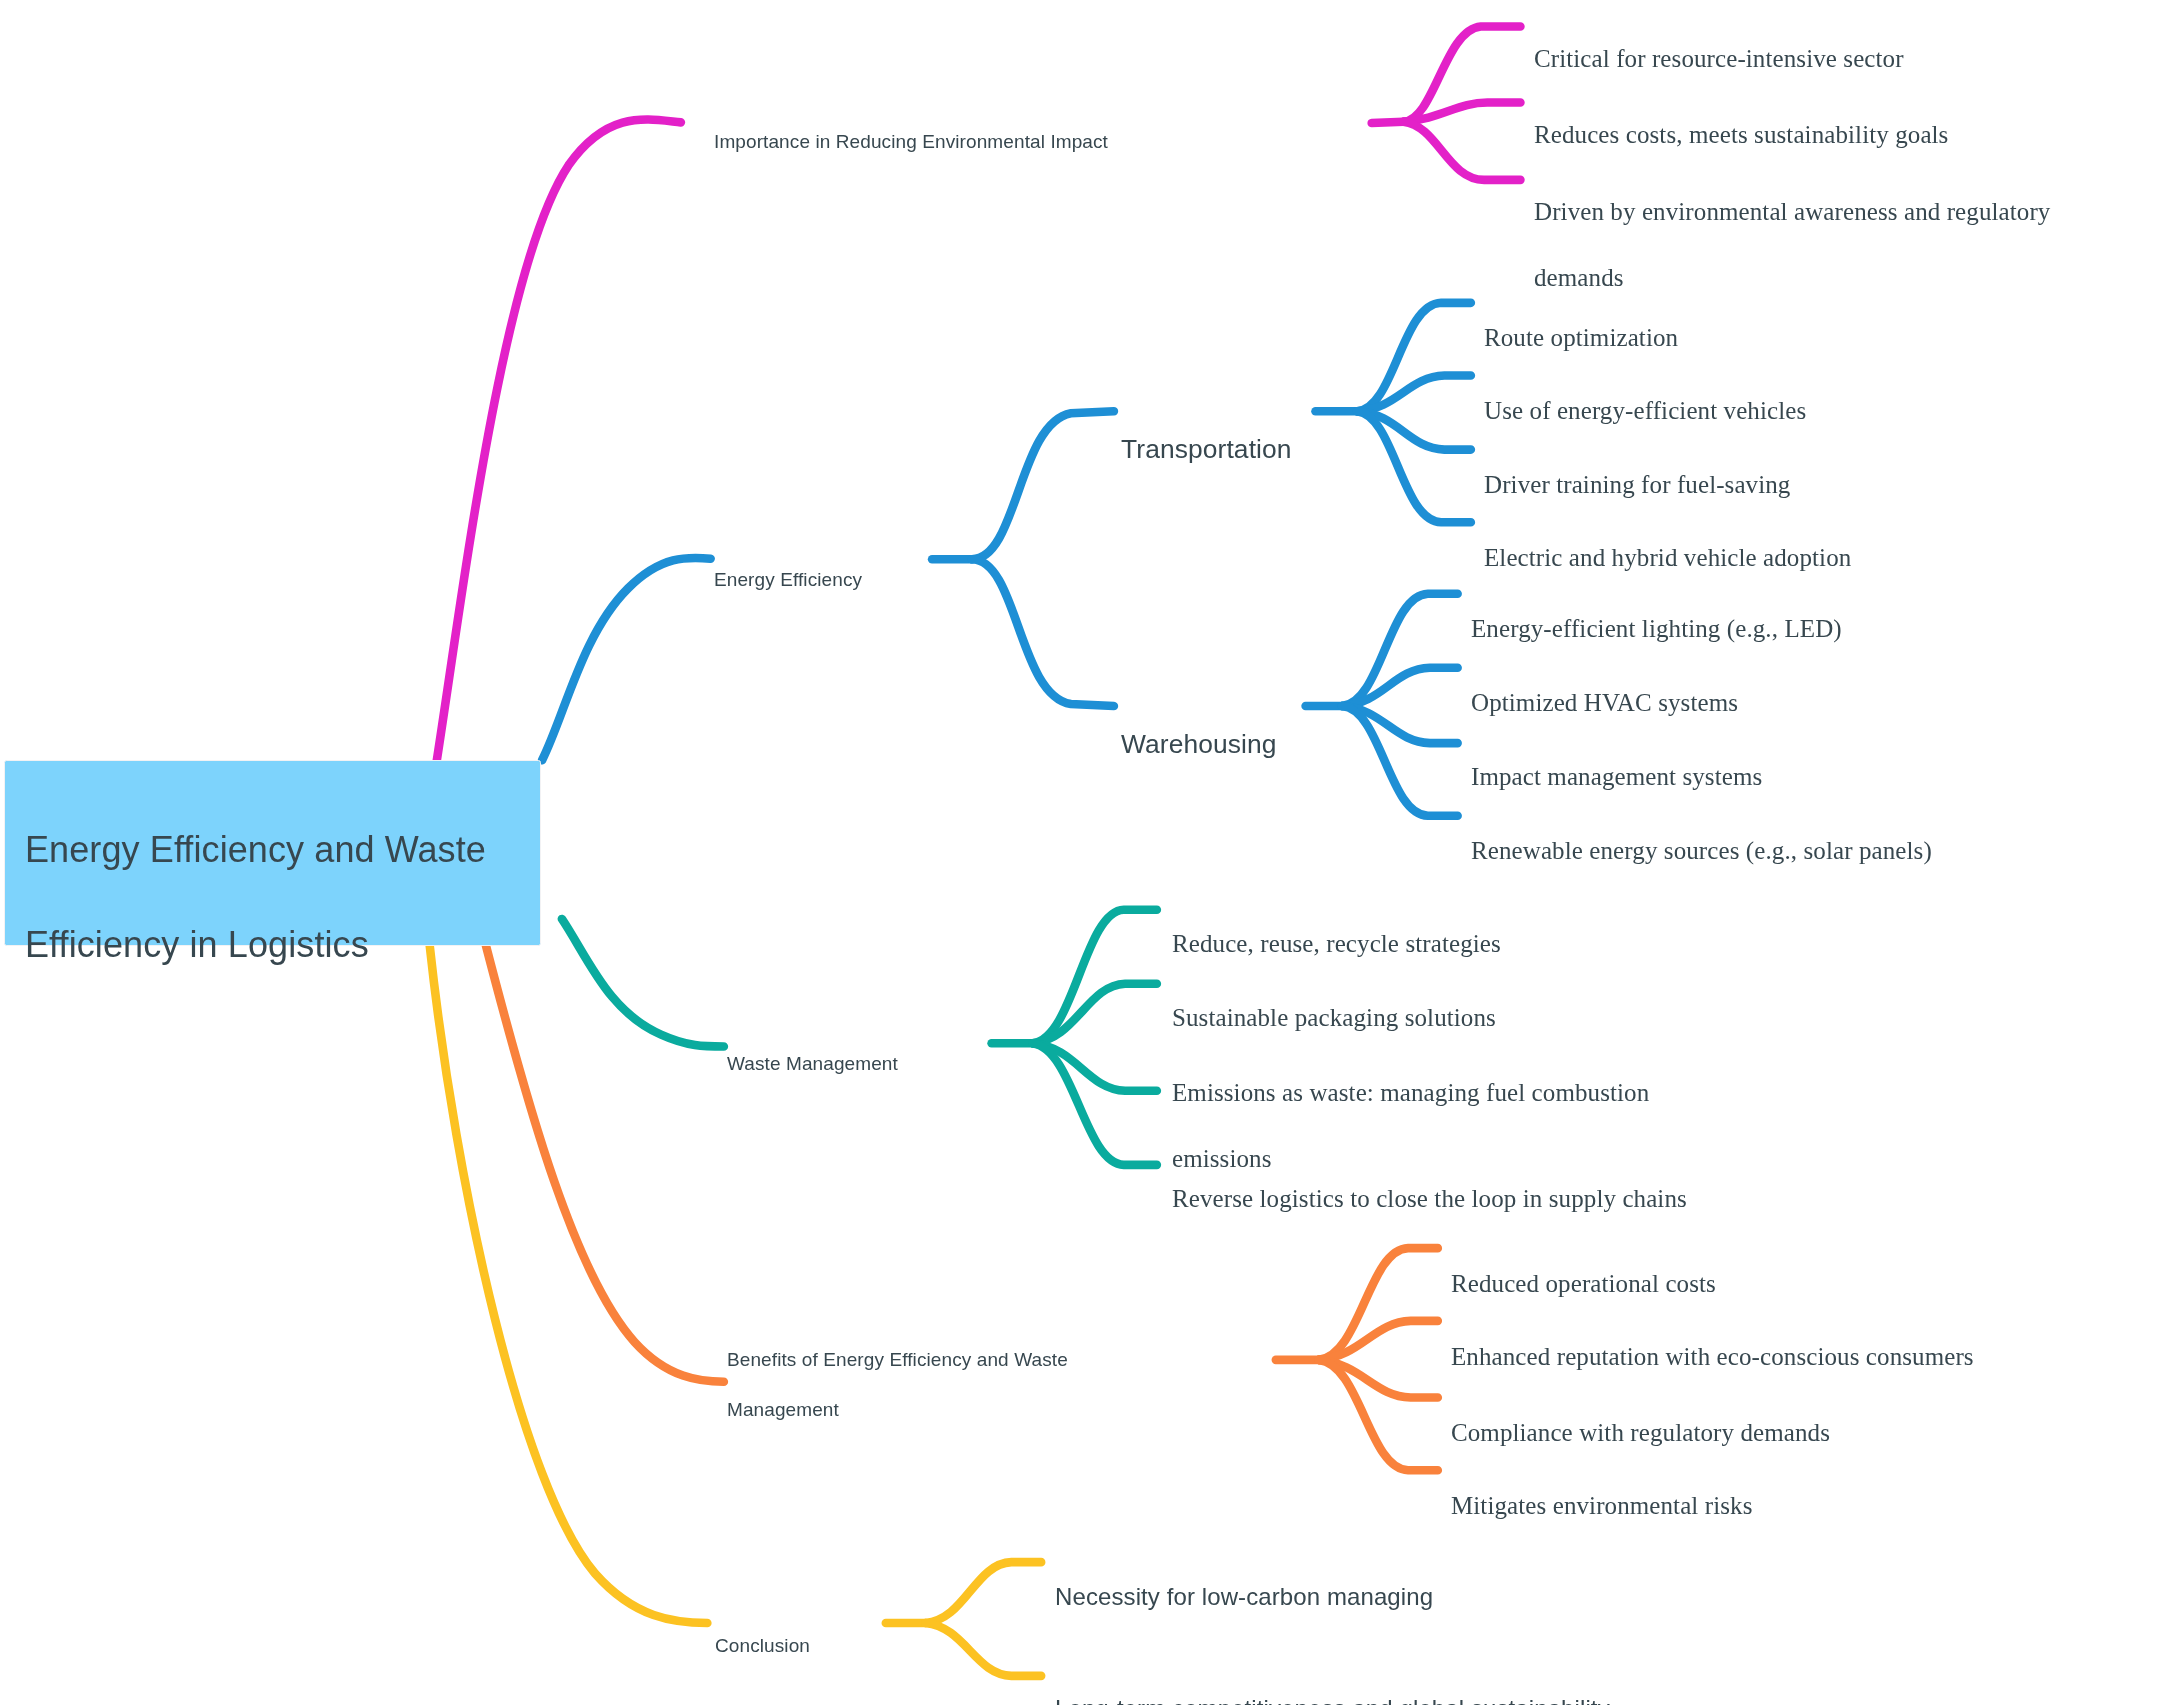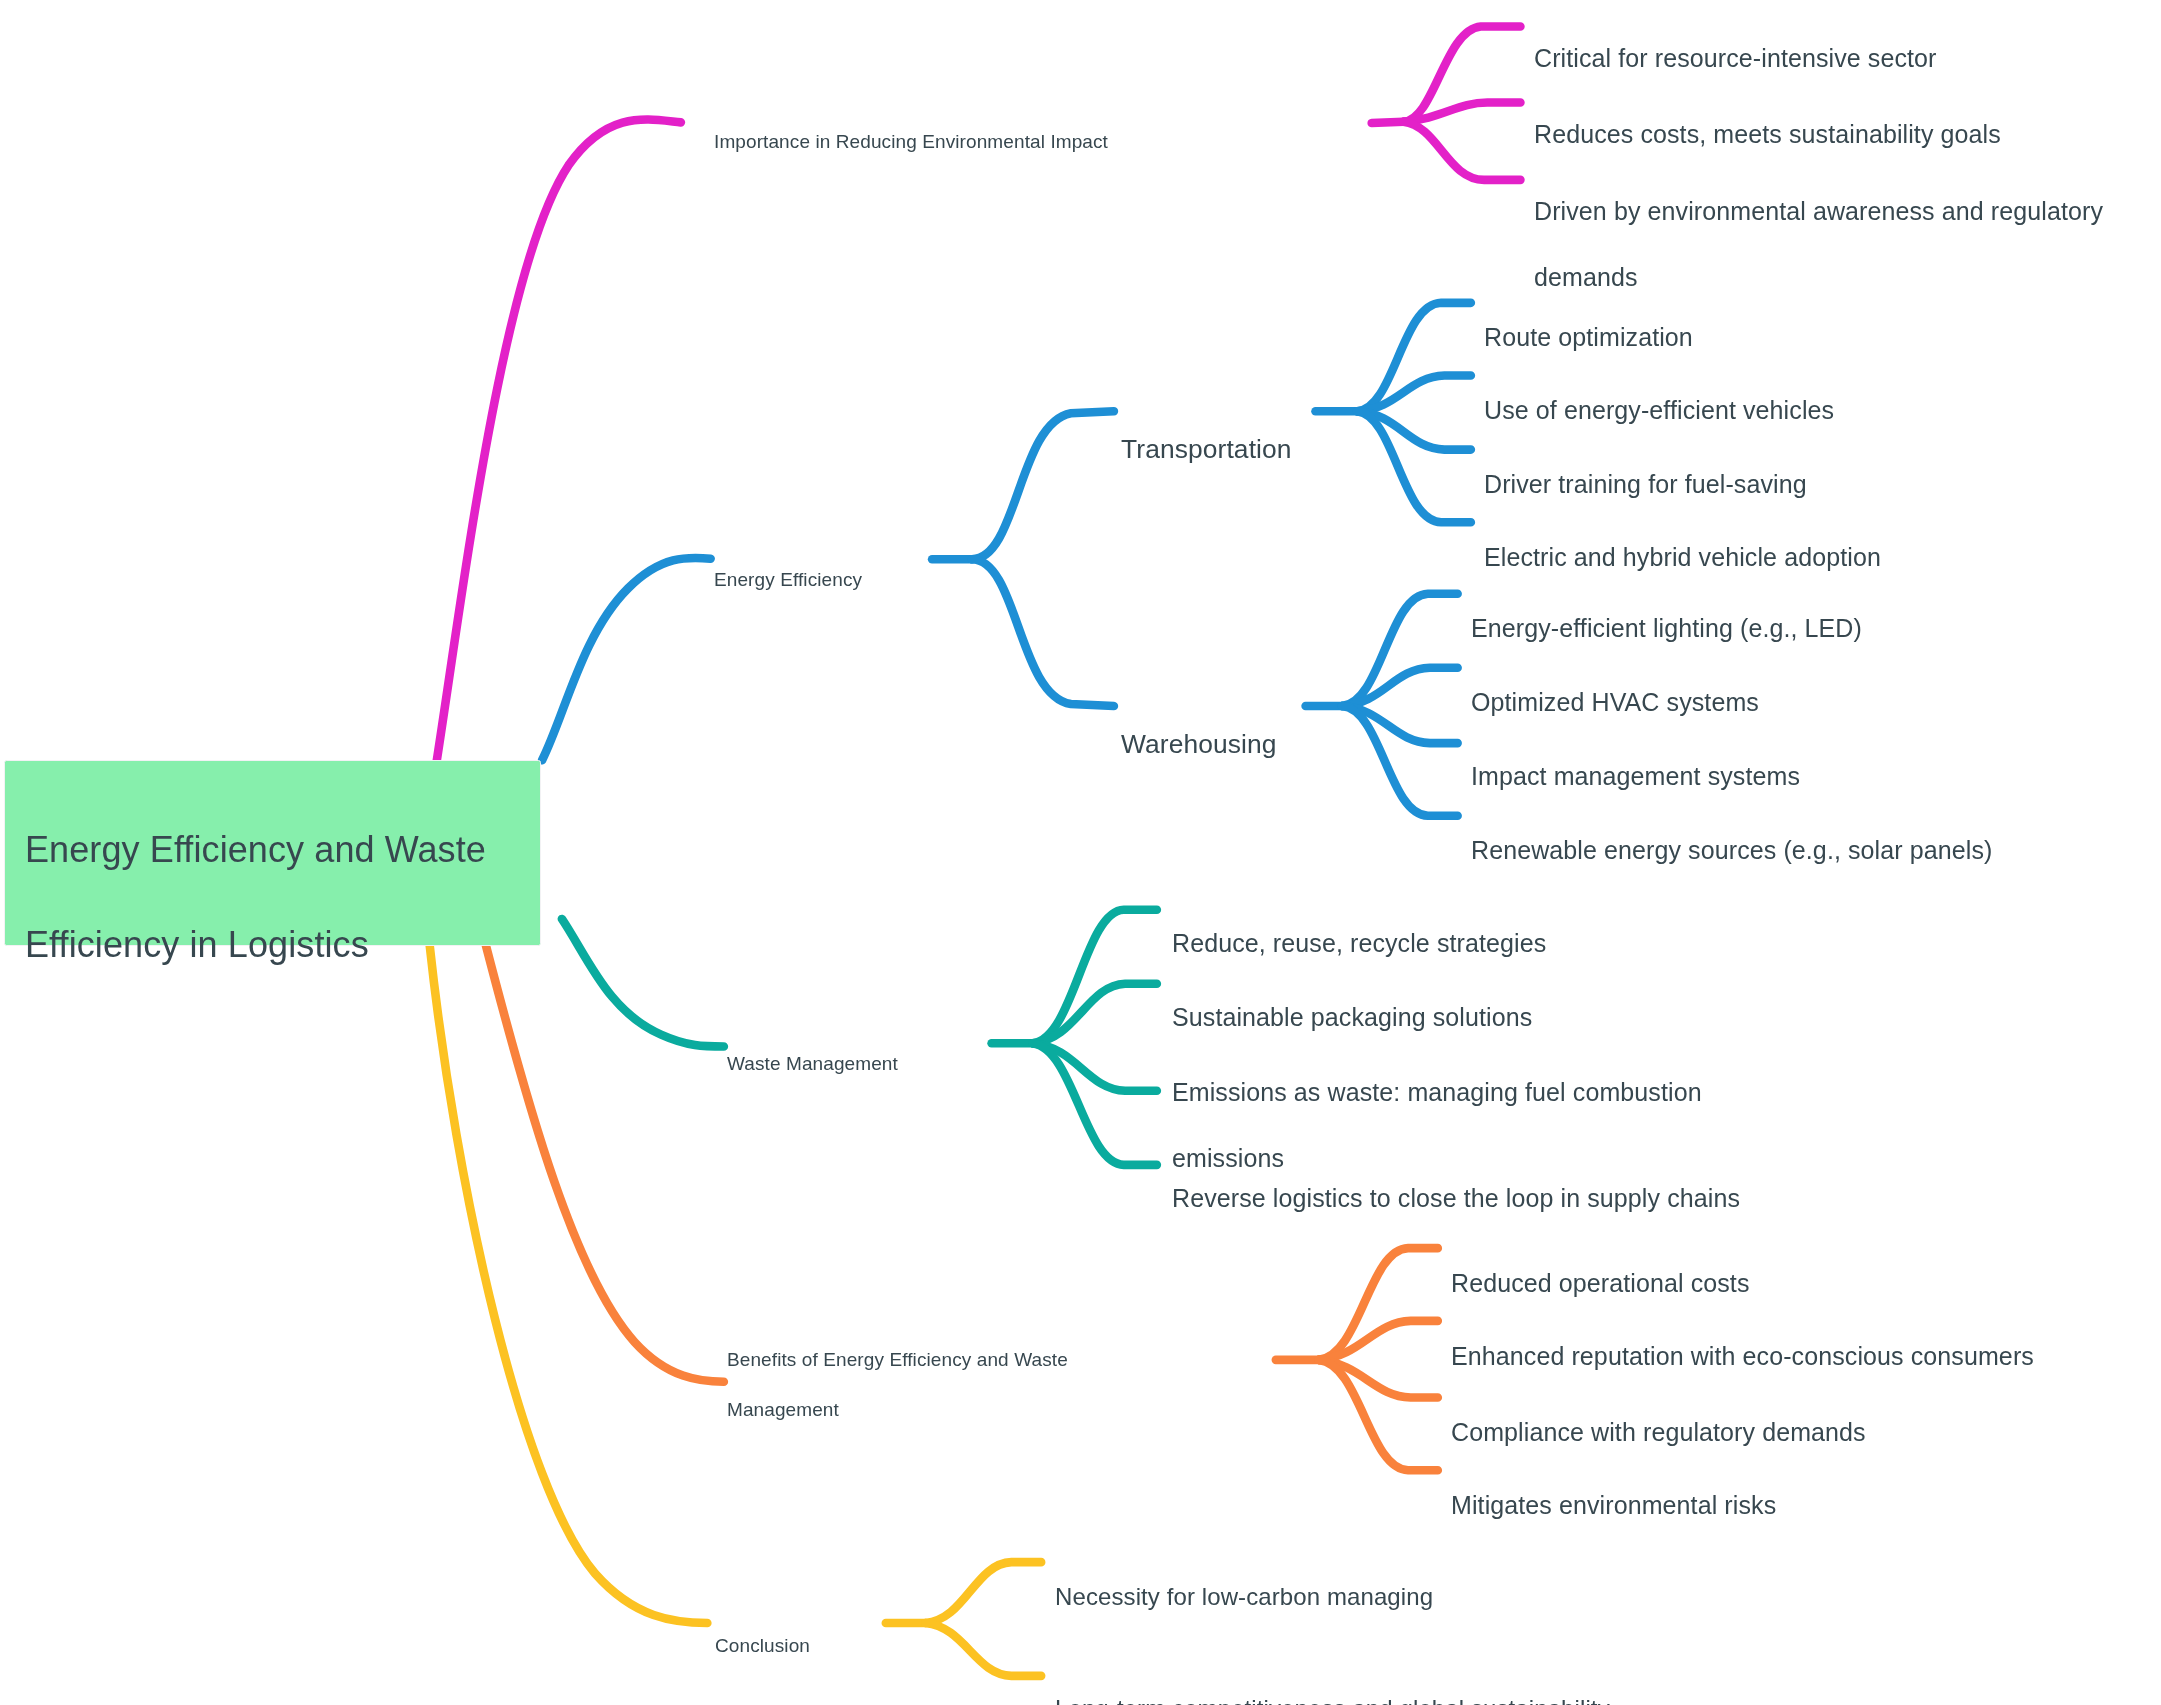--- a/index.html
+++ b/index.html
@@ -25,36 +25,37 @@
     pointer-events: none;
   }
   .node {
     position: absolute;
     color: #37474f;
     line-height: 1.32;
     white-space: pre-line;
     letter-spacing: 0.1px;
   }
   .root-node {
-    background: #86efac;
+    background: #7dd3fc;
     border: 0.7px solid #f2f2f4;
     border-radius: 2.6px;
     font-size: 36px;
     color: #37474f;
     padding: 17px 20px 20px 20px;
     box-sizing: border-box;
   }
   .branch-node {
     font-size: 19px;
   }
   .sub-node {
     font-size: 26.4px;
   }
   .leaf-node {
     font-size: 25px;
+    font-family: Liberation Serif, serif;
   }
   .leaf-small {
     font-size: 24px;
   }
 </style>
 </head>
 <body>
 
 <div id="canvas">
 

